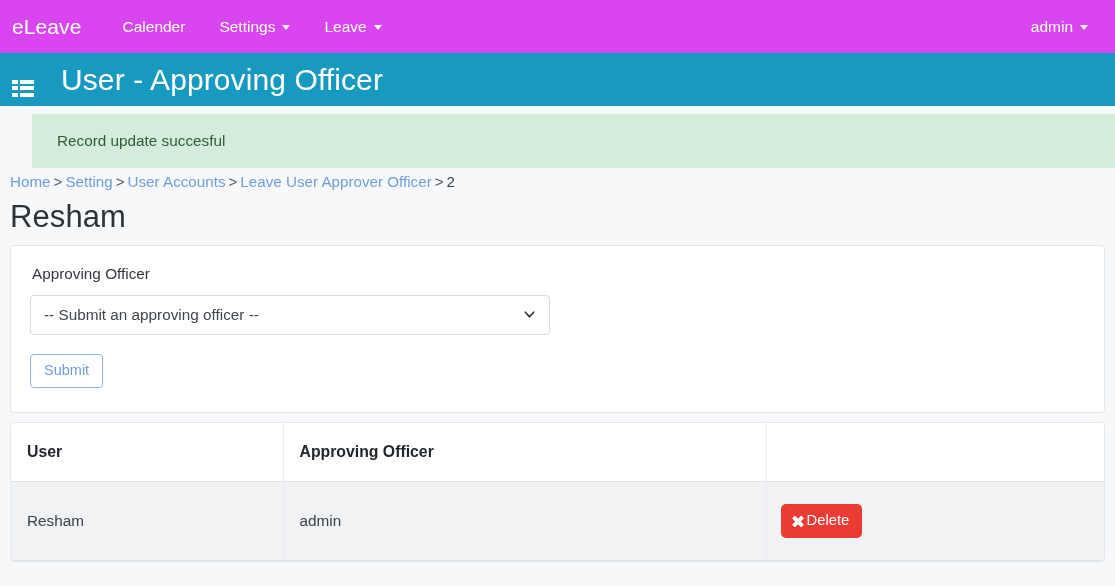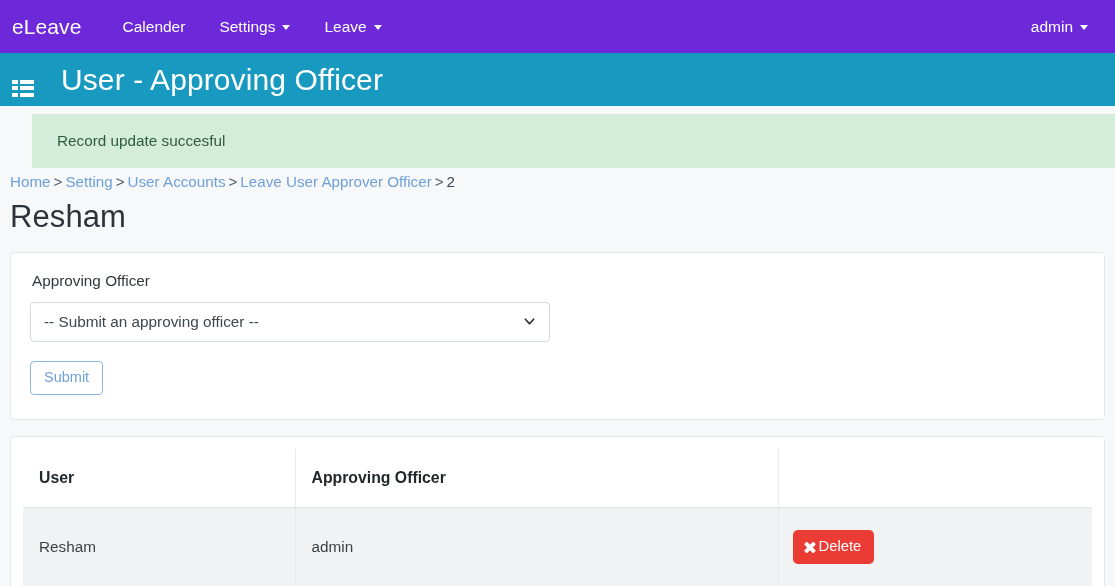--- a/index.html
+++ b/index.html
@@ -15,21 +15,21 @@
     background: #f7f8fa;
     font-family: "Liberation Sans", sans-serif;
     font-size: 16px;
     color: #212529;
     -webkit-font-smoothing: antialiased;
   }
 
   
   .navbar {
     height: 53px;
-    background: #6d28d9;
+    background: #d946ef;
     display: flex;
     align-items: center;
     padding: 0 14px 0 10px;
     position: relative;
   }
   .brand {
     color: #ffffff;
     font-size: 21px;
     font-weight: 400;
     letter-spacing: .1px;
@@ -155,21 +155,21 @@
     margin: 6px 0 0 0;
     line-height: 1.25;
     letter-spacing: .1px;
   }
 
   
   .card {
     background: #ffffff;
     border: 1px solid #e3e6ea;
     border-radius: 4px;
-    margin-top: 16px;
+    margin-top: 9px;
   }
   .card-form {
     padding: 19px 19px 22px 19px;
     height: 168px;
   }
   .form-label {
     font-size: 15.3px;
     color: #32383e;
     display: block;
     margin: 0 0 11px 2px;
@@ -214,21 +214,21 @@
     border-radius: 4px;
     font-family: "Liberation Sans", sans-serif;
     font-size: 14.5px;
     padding: 7px 13px 8px 13px;
     cursor: pointer;
     line-height: 1.2;
   }
 
   
   .card-table {
-    padding: 12px;
+    padding: 0;
     overflow: hidden;
   }
   table.data-table {
     width: 100%;
     border-collapse: collapse;
     table-layout: fixed;
   }
   table.data-table th {
     text-align: left;
     font-size: 15.8px;

